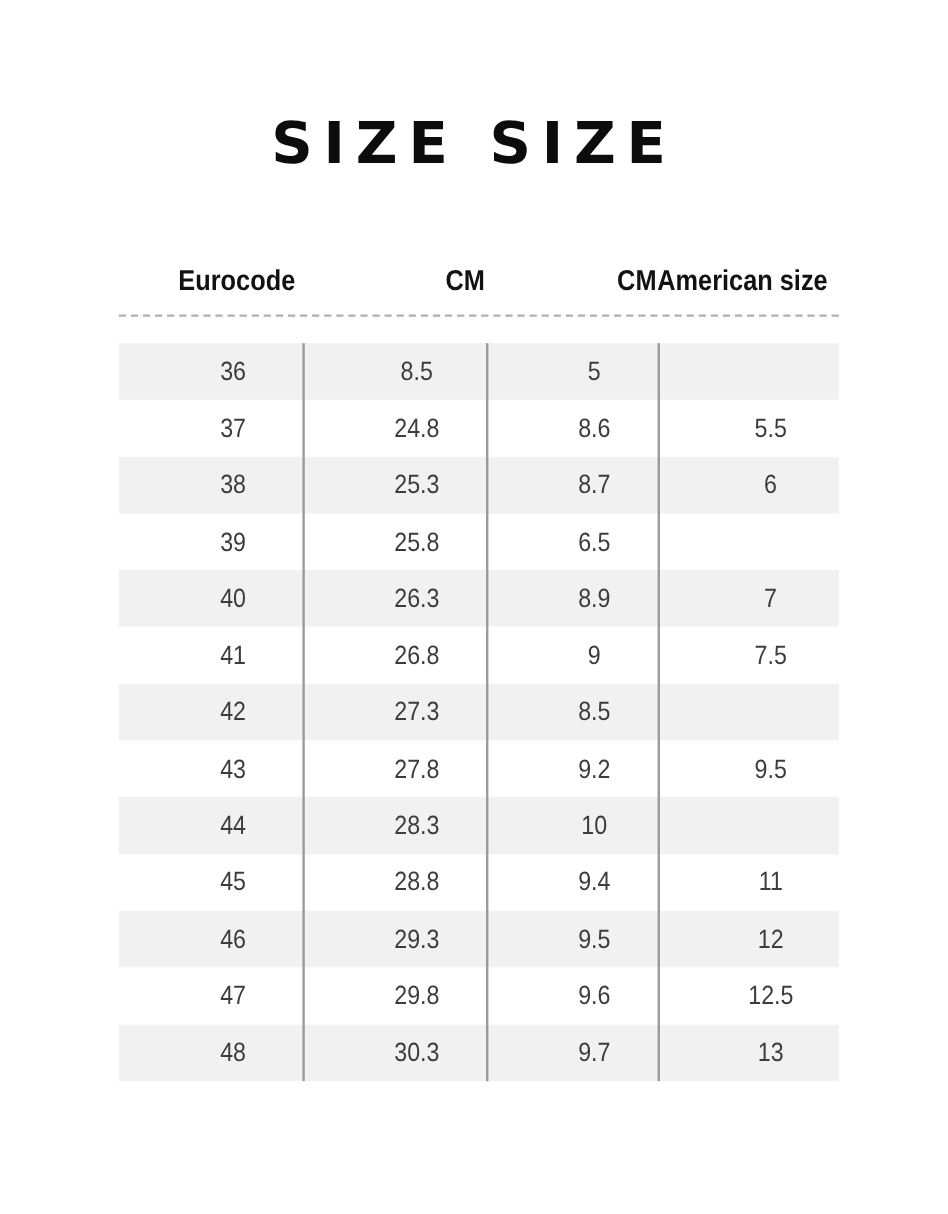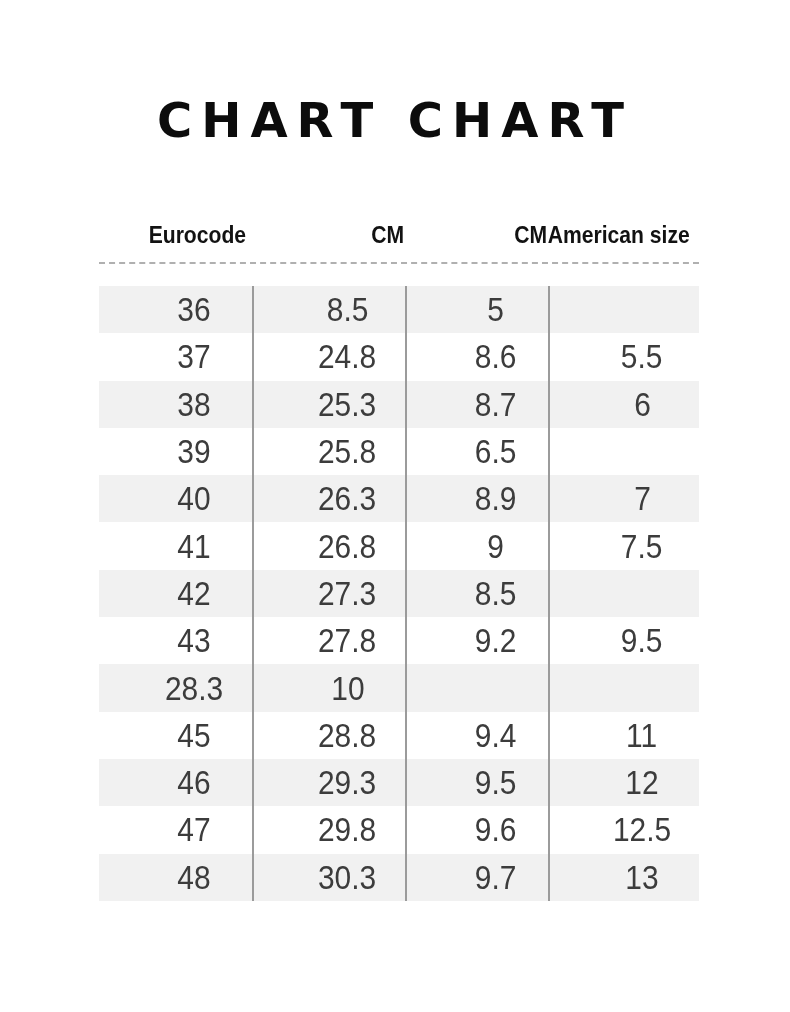--- a/index.html
+++ b/index.html
@@ -36,37 +36,37 @@
   }
 
   .table-body { position: absolute; top: 66px; left: 0; width: 600px; height: 615px; }
   .row {
     display: grid; grid-template-columns: 154px 153px 143px 150px;
     height: 47.3px;
   }
   .row.alt { background: #f1f1f1; }
   .cell {
     display: flex; align-items: center; justify-content: center;
-    font-size: 34px; color: #3c3c3c; padding-left: 36px;
+    font-size: 22px; color: #3c3c3c; padding-left: 36px;
   }
   .val { display: inline-block; transform: scaleX(0.88); transform-origin: center; white-space: nowrap; }
 
   .col-divider {
     position: absolute; top: 0; width: 1.5px; height: 615px;
     background: #9b9b9b; z-index: 2;
   }
   .col-divider.d1 { left: 153px; }
   .col-divider.d2 { left: 306px; }
   .col-divider.d3 { left: 449px; }
 </style>
 </head>
 <body>
 
 <div class="page">
-  <div class="title">CHART CHART</div>
+  <div class="title">SIZE SIZE</div>
 
   <div class="size-table">
     <div class="header-row">
       <div class="header-cell">
         <span class="hdr">Eurocode</span>
       </div>
       <div class="header-cell">
         <span class="hdr">CM</span>
       </div>
       <div class="header-cell">
@@ -182,20 +182,23 @@
           </div>
           <div class="cell">
             <span class="val">9.2</span>
           </div>
           <div class="cell">
             <span class="val">9.5</span>
           </div>
         </div>
         <div class="row alt">
           <div class="cell">
+            <span class="val">44</span>
+          </div>
+          <div class="cell">
             <span class="val">28.3</span>
           </div>
           <div class="cell">
             <span class="val">10</span>
           </div>
         </div>
         <div class="row">
           <div class="cell">
             <span class="val">45</span>
           </div>

